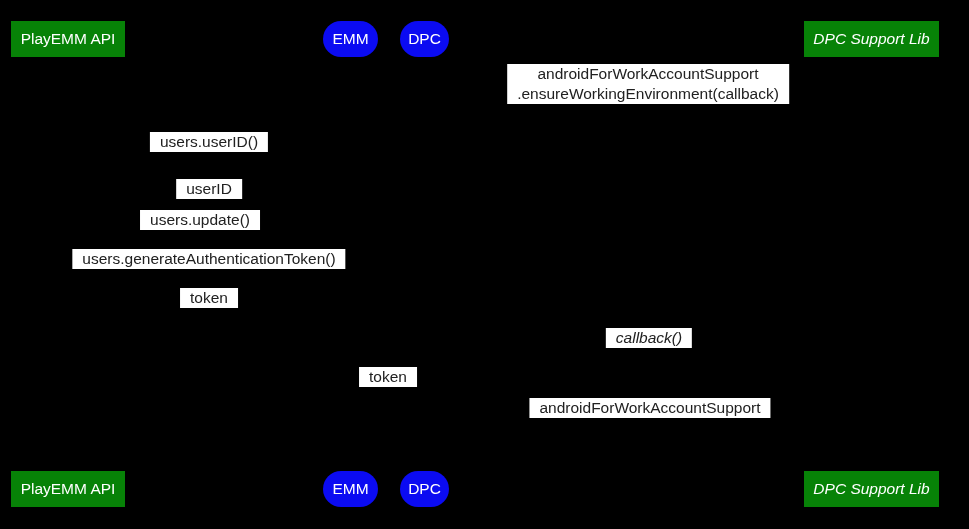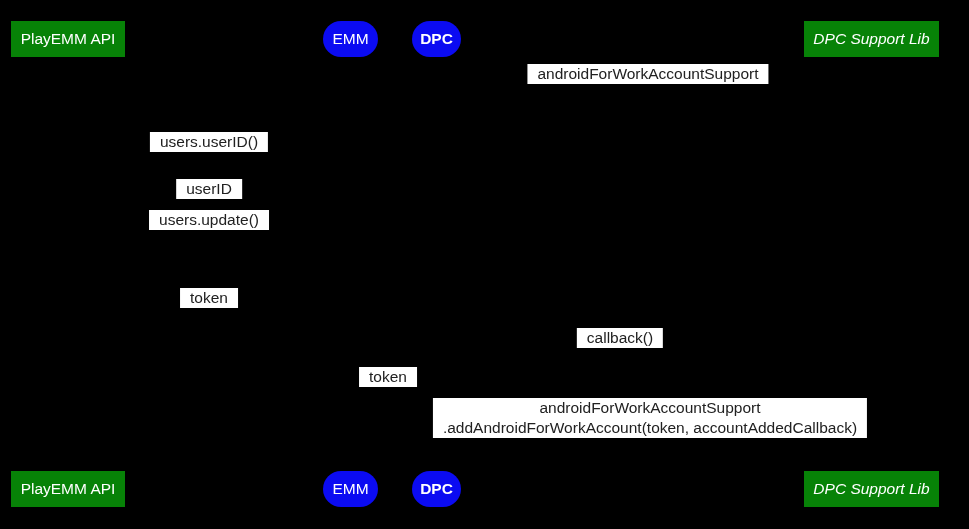--- a/index.html
+++ b/index.html
@@ -25,75 +25,76 @@
     color: #ffffff;
     font-size: 15.5px;
     white-space: nowrap;
   }
   .actor.green { background: #078207; }
   .actor.blue  { background: #0b0bf2; border-radius: 18px; }
   .row-top    { top: 21px; }
   .row-bottom { top: 471px; }
   .a-playemm { left: 11px;  width: 114px; }
   .a-emm     { left: 323px; width: 55px; }
-  .a-dpc     { left: 412px; width: 49px; font-weight: bold; }
+  .a-dpc     { left: 400px; width: 49px; }
   .a-dsl     { left: 804px; width: 135px; font-style: italic; }
   
   .msg {
     position: absolute;
     transform: translateX(-50%);
     background: #ffffff;
     color: #212121;
     font-size: 15.5px;
     line-height: 20px;
     white-space: nowrap;
     text-align: center;
     padding: 0 10px;
   }
   .msg span { display: block; }
   .m1 { left: 648px; top: 64px; }
   .m2 { left: 209px; top: 132px; }
   .m3 { left: 209px; top: 171px; margin-top: 8px; }
-  .m4 { left: 209px; top: 210px; }
+  .m4 { left: 200px; top: 210px; }
   .m5 { left: 209px; top: 249px; }
   .m6 { left: 209px; top: 288px; }
-  .m7 { left: 620px; top: 328px; }
+  .m7 { left: 649px; top: 328px; font-style: italic; }
   .m8 { left: 388px; top: 367px; }
   .m9 { left: 650px; top: 398px; }
 </style>
 </head>
 <body>
 
 <div class="canvas">
 
   <div class="actor green a-playemm row-top">PlayEMM API</div>
   <div class="actor blue a-emm row-top">EMM</div>
   <div class="actor blue a-dpc row-top">DPC</div>
   <div class="actor green a-dsl row-top">DPC Support Lib</div>
 
   <div class="msg m1">
     <span>androidForWorkAccountSupport</span>
+    <span>.ensureWorkingEnvironment(callback)</span>
   </div>
 
   <div class="msg m2">users.userID()</div>
 
   <div class="msg m3">userID</div>
 
   <div class="msg m4">users.update()</div>
 
+  <div class="msg m5">users.generateAuthenticationToken()</div>
 
   <div class="msg m6">token</div>
 
   <div class="msg m7">callback()</div>
 
   <div class="msg m8">token</div>
 
   <div class="msg m9">
     <span>androidForWorkAccountSupport</span>
-    <span>.addAndroidForWorkAccount(token, accountAddedCallback)</span>
   </div>
 
   <div class="actor green a-playemm row-bottom">PlayEMM API</div>
   <div class="actor blue a-emm row-bottom">EMM</div>
   <div class="actor blue a-dpc row-bottom">DPC</div>
   <div class="actor green a-dsl row-bottom">DPC Support Lib</div>
 
 </div>
 
 </body></html>

